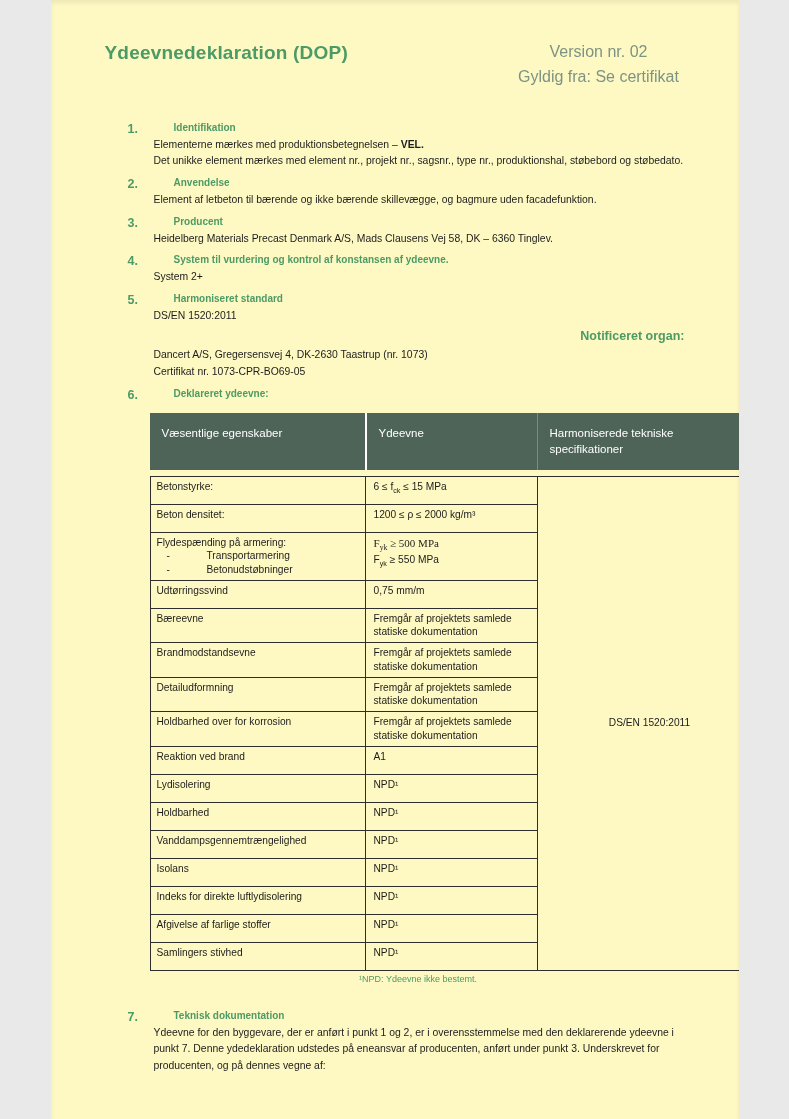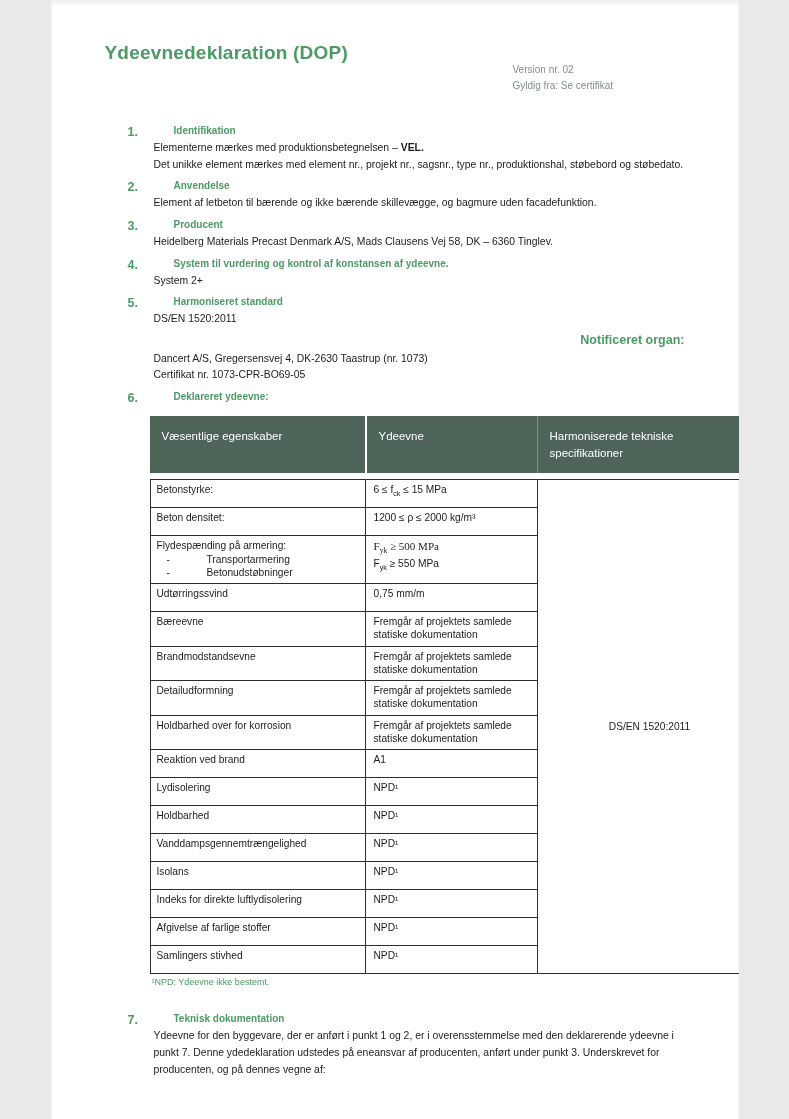--- a/index.html
+++ b/index.html
@@ -1,32 +1,32 @@
 <!DOCTYPE html>
 <html lang="da"><head>
 <meta charset="utf-8">
 <style>
   html,body { margin:0; padding:0; background:#e9e9e9; }
   .page {
     position:relative;
     width:688px; height:1119px;
     margin:0 auto;
-    background:#ffffff;
+    background:#fef9c3;
     box-sizing:border-box;
     padding:40px 54px 0 54px;
     overflow:hidden;
     font-family:"Liberation Sans", sans-serif;
     color:#1c1c1c;
     box-shadow: inset 0 3px 4px rgba(0,0,0,0.07);
   }
   
   .hdr { display:flex; justify-content:space-between; align-items:flex-start; }
   .doc-title { font-size:19px; font-weight:bold; color:#4c9a66; letter-spacing:0.2px; margin:2px 0 6px 0; }
   .doc-id { font-size:13px; color:#4c9a66; }
-  .version-block { margin-top:22px; font-size:10px; color:#7d9384; line-height:1.55; text-align:left; width:172px; }
+  .version-block { font-size:16px; color:#7d9384; line-height:1.55; text-align:center; width:172px; }
   
   .sections { margin-top:32px; margin-left:23px; }
   .section { display:flex; margin-bottom:7px; }
   .sec-num { width:26px; flex:0 0 26px; font-size:12.5px; font-weight:bold; color:#4c9a66; }
   .sec-content { flex:1; }
   .sec-heading { font-size:10px; font-weight:bold; color:#4c9a66; margin-bottom:4px;padding-left:20px; }
   .sec-line { font-size:10.4px; line-height:1.6; color:#1c1c1c; max-width:640px; }
   .sec-subheading { font-size:12.5px; font-weight:bold; color:#4c9a66; margin:5px 0 4px 0;text-align:right; }
   
   .tbl-wrap { margin-left:45px; margin-top:10px; width:612px; }
@@ -37,21 +37,21 @@
   .th.c3 { width:225px; border-left:1px solid #d946ef; }
   .tbl-gap { height:6px; }
   table.body { border-collapse:collapse; table-layout:fixed; width:612px; }
   table.body td { border:1px solid #2e2e2e; vertical-align:top; padding:3px 8px 4px 8px; font-size:10.2px; line-height:1.3;margin-top:28px; }
   table.body td.lblcell { padding-left:6px; }
   table.body tr.single td { height:20px; }
   .lbl-line.indent { padding-left:10px; }
   .lbl-line.indent::before { content:"-"; display:inline-block; width:40px; }
   .val-line.serif { font-family:"Liberation Serif", serif; font-size:11px; }
   td.merged { vertical-align:middle !important; text-align:center; font-size:10.5px; }
-  .footnote { margin-left:47px; margin-top:3px; font-size:9px; color:#4c9a66; }
+  .footnote { margin-left:47px; margin-top:3px; font-size:9px; color:#4c9a66;text-align:center; }
   .sec7 { margin-top:26px; margin-left:23px; }
   .sec7 .sec-line { max-width:648px; }
   sub { font-size:70%; }
 </style>
 </head>
 <body>
 
 <div class="page">
 
   <div class="hdr">

